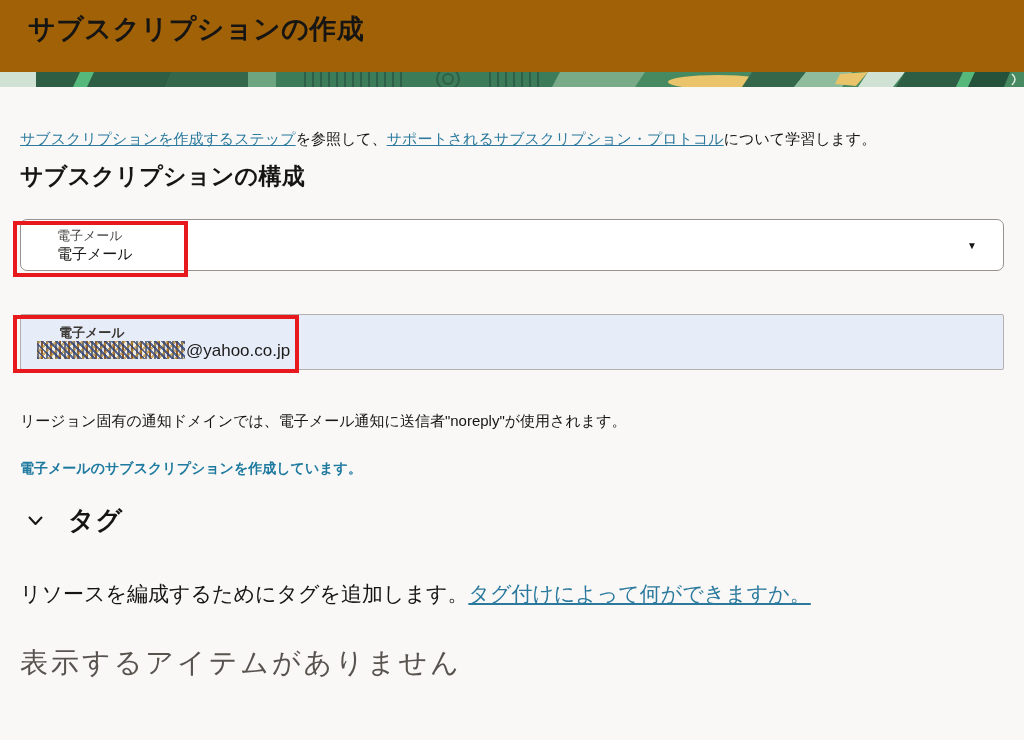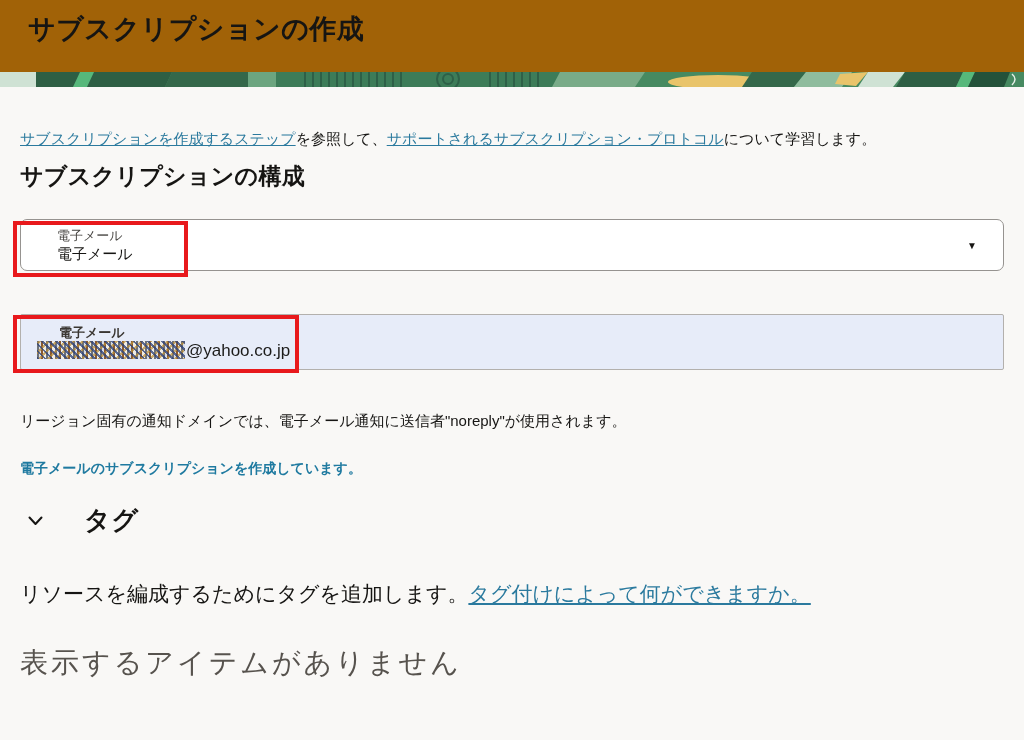--- a/index.html
+++ b/index.html
@@ -117,21 +117,21 @@
   .tags-header {
     margin-top: 25px;
     display: flex;
     align-items: center;
     cursor: pointer;
   }
   .chevron { width: 16px; margin-left: 8px; display: inline-flex; align-items: center; }
   .tags-title {
     font-size: 26px;
     font-weight: 700;
-    margin-left: 40px;
+    margin-left: 24px;
     color: #161513;
     letter-spacing: 1px;
   }
   .tag-desc { margin-top: 46px; font-size: 21px; line-height: 20px; color: #161513; }
   .empty-msg {
     margin-top: 40px;
     font-family: "DejaVu Serif", "Liberation Serif", serif;
     font-size: 28px;
     letter-spacing: 3px;
     color: #57534e;

